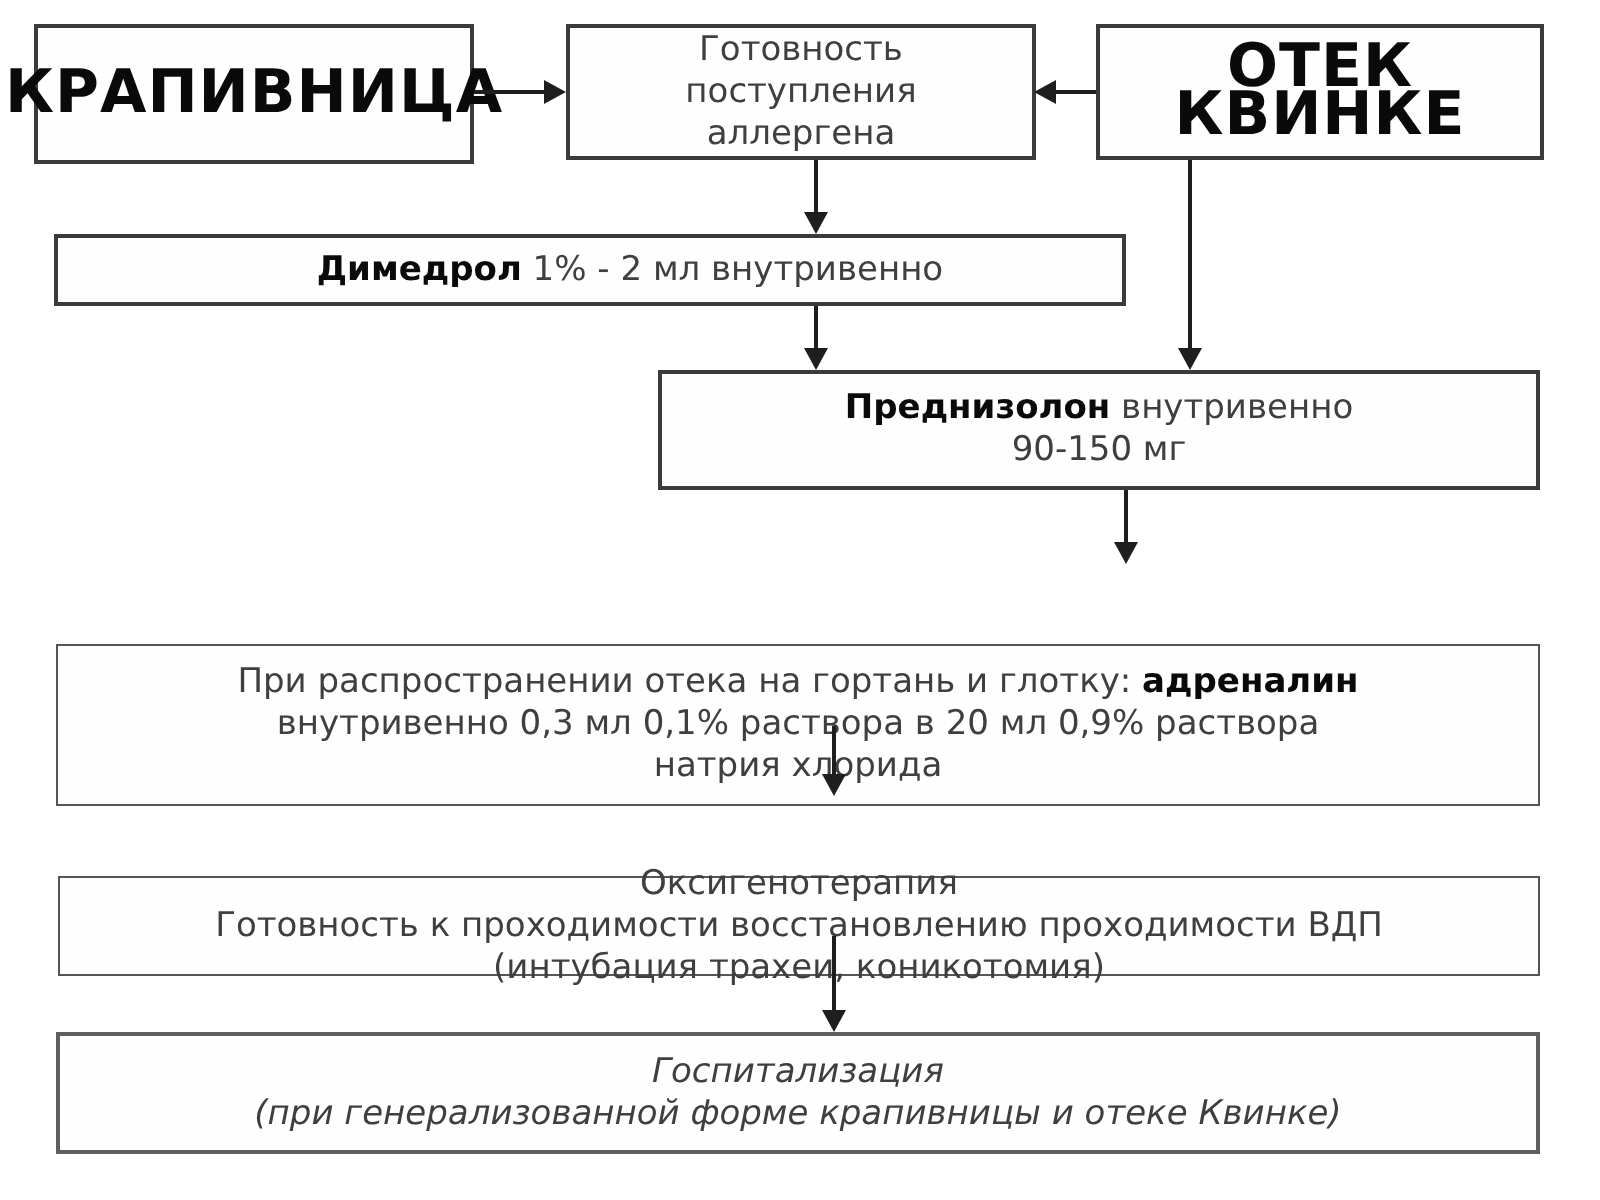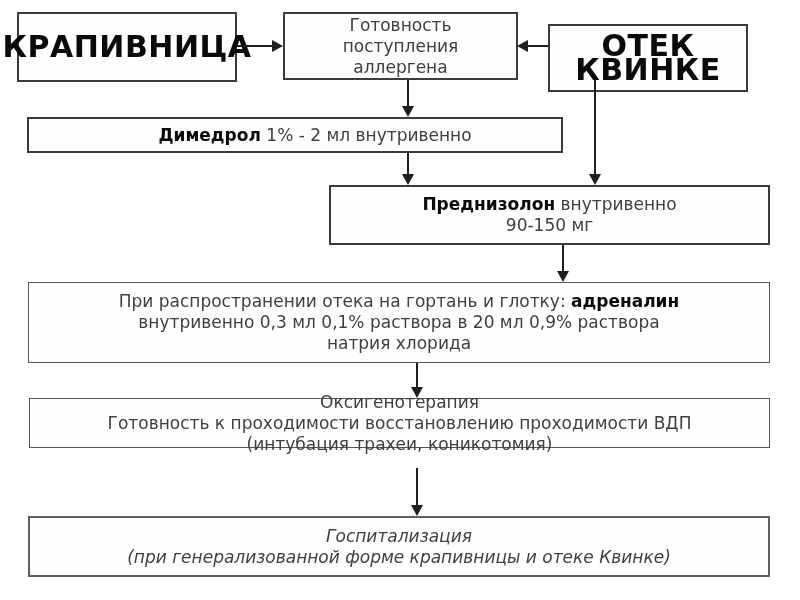--- a/index.html
+++ b/index.html
@@ -22,21 +22,21 @@
     border:2px solid var(--border);
     display:flex;
     flex-direction:column;
     justify-content:center;
     align-items:center;
     text-align:center;
     color:var(--text);
     font-size:17px;
     line-height:21px;
   }
-  .box--thin{border-width:1px;border-color:var(--border-thin);}
+  .box--thin{border-width:1px;border-color:var(--border-thin);margin-top:40px;}
   .box--gray{border-color:#5f5f5f;}
   .title{
     font-weight:bold;
     font-size:30px;
     letter-spacing:0.5px;
     color:var(--bold);
     line-height:24px;
   }
   .bline{display:block;}
   b{color:var(--bold);font-weight:bold;}
@@ -69,21 +69,21 @@
   <div class="box" style="left:17px;top:12px;width:220px;height:70px;">
     <span class="title">КРАПИВНИЦА</span>
   </div>
 
   <div class="box" style="left:283px;top:12px;width:235px;height:68px;">
     <span class="bline">Готовность</span>
     <span class="bline">поступления</span>
     <span class="bline">аллергена</span>
   </div>
 
-  <div class="box" style="left:548px;top:24px;width:200px;height:68px;">
+  <div class="box" style="left:548px;top:12px;width:224px;height:68px;">
     <span class="title">ОТЕК КВИНКЕ</span>
   </div>
 
   <div class="box" style="left:27px;top:117px;width:536px;height:36px;padding-left:40px;">
     <span class="bline"><b>Димедрол</b><span> 1% - 2 мл внутривенно</span></span>
   </div>
 
   <div class="box" style="left:329px;top:185px;width:441px;height:60px;align-items:center;">
     <span class="bline"><b>Преднизолон</b><span> внутривенно</span></span>
     <span class="bline">90-150 мг</span>

